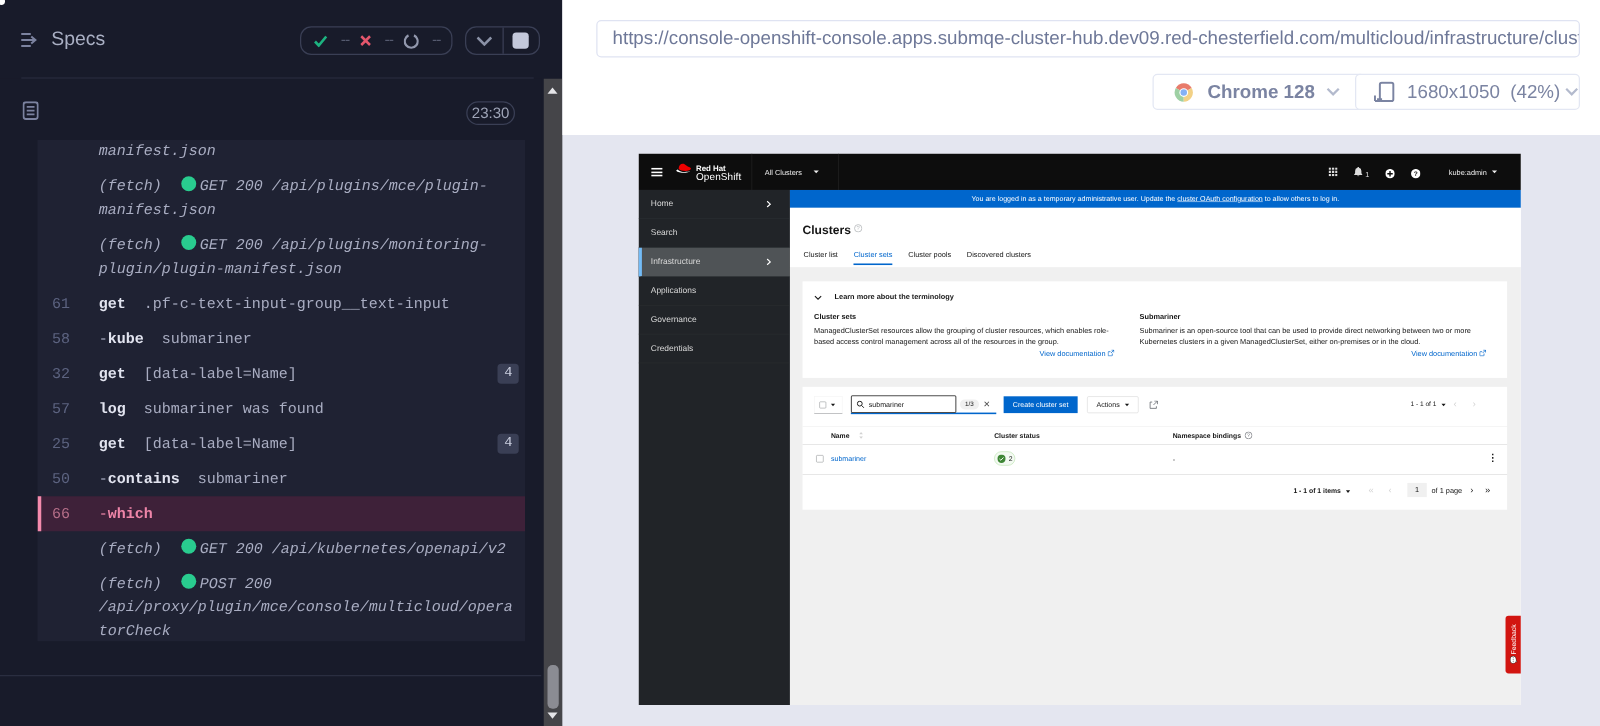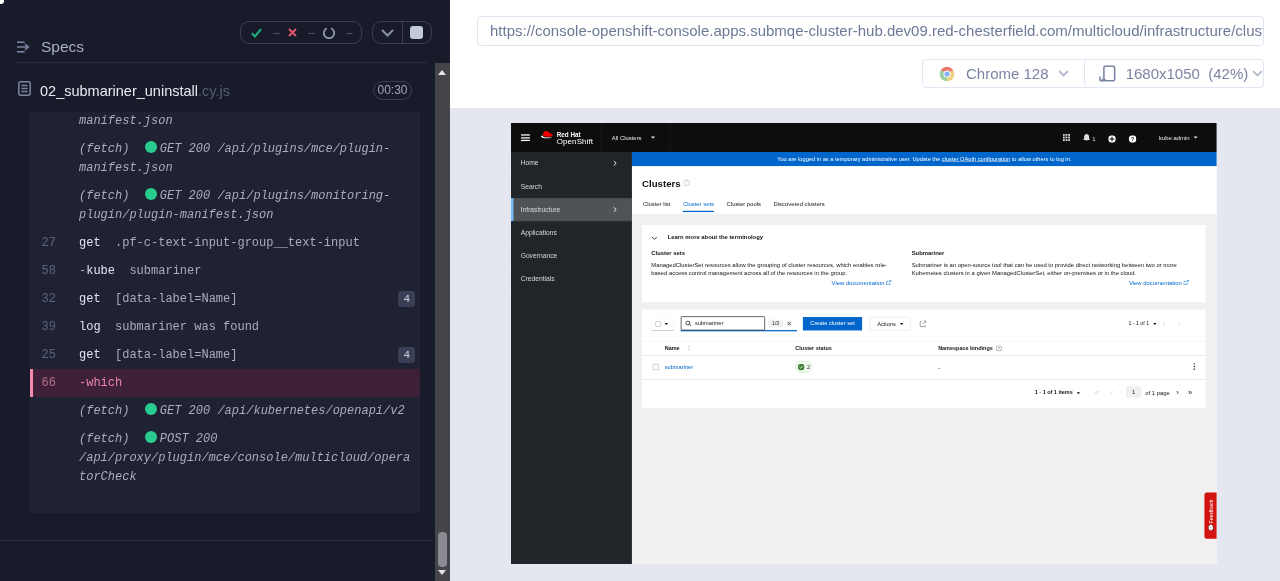--- a/index.html
+++ b/index.html
@@ -2,60 +2,60 @@
 <html><head>
 <meta charset="utf-8">
 <style>
 * { margin:0; padding:0; box-sizing:border-box; }
 html,body { width:1280px; height:581px; overflow:hidden; font-family:"Liberation Sans",sans-serif; }
 
 
 #left { position:absolute; left:0; top:0; width:450px; height:581px; background:#181b2a; overflow:hidden; }
 #corner { position:absolute; left:-2.5px; top:-2.5px; width:6px; height:6px; background:#fff; border-radius:50%; }
 
-#specs-h { position:absolute; left:16px; top:38px; color:#aab0c4; font-size:15.5px; display:flex; align-items:center; }
+#specs-h { position:absolute; left:16px; top:23px; color:#aab0c4; font-size:15.5px; display:flex; align-items:center; }
 #specs-h svg { margin-right:9px; }
 .pill { position:absolute; top:21px; height:23px; border:1px solid #3a3f55; border-radius:9px; display:flex; align-items:center; }
 #stats { left:240px; width:122px; justify-content:space-around; padding:0 5px; font-family:"Liberation Mono",monospace; font-size:11px; letter-spacing:-3.2px; color:#5d6378; }
 #btns { left:372px; width:60px; }
 #btns .half { flex:1; height:100%; display:flex; align-items:center; justify-content:center; }
 #btns .half:first-child { border-right:1px solid #3a3f55; }
 #hsep1 { position:absolute; left:17px; top:62px; width:410px; height:1px; background:#2a2e40; }
 #hsep2 { position:absolute; left:0px; top:540px; width:433px; height:1px; background:#2a2e40; }
 
 #specrow { position:absolute; left:0; top:63px; width:433px; height:49px; background:#181b2a; z-index:5; }
 #specrow .fico { position:absolute; left:18px; top:18px; }
 #spectitle { position:absolute; left:40px; top:20px; font-size:14.5px; color:#e8eaf3; }
 #spectitle .ext { color:#565c72; }
 #timepill { position:absolute; left:373px; top:18px; width:39px; height:19px; border:1px solid #3a3f55; border-radius:10px; color:#9fa5b8; font-size:12px; text-align:center; line-height:17px; }
 
 #cmdlist { position:absolute; left:30px; top:88px; width:390px; height:425px; background:#1f2233; overflow:hidden; z-index:1; }
 .crow { position:relative; padding:4.5px 8px 4.5px 49px; line-height:19px; font-family:"Liberation Mono",monospace; font-size:12px; color:#a9adc2; }
 .crow .num { position:absolute; left:0; top:4.5px; width:26px; text-align:right; color:#5c6380; line-height:19px; }
-.crow .cmd { color:#e2e4f0; font-weight:normal; }
+.crow .cmd { color:#e2e4f0; font-weight:bold; }
 .crow.fetch { font-style:italic; }
 .dot { display:inline-block; width:12px; height:12px; border-radius:50%; background:#29cc8f; margin:0 3px 0 1px; position:relative; top:1px; }
 .badge { position:absolute; right:5px; top:6px; background:#3a3f55; color:#ccd0e0; border-radius:3px; font-size:11px; line-height:16px; padding:0 5px; font-style:normal; }
 .crow.hl { background:#3e2139; border-left:3px solid #f48bad; padding-left:46px; }
 .crow.hl .num { color:#b56e88; left:-3px; }
 .crow.hl .cmd { color:#ee85a8; }
 .crow.hl .dash { color:#ee85a8; }
 
 #sbar { position:absolute; left:435px; top:63px; width:15px; height:518px; background:#454549; }
 #sbar .thumb { position:absolute; left:3px; top:469px; width:9px; height:35px; background:#8b8c93; border-radius:4px; }
 .arr { position:absolute; left:3px; width:0; height:0; border-left:4.5px solid transparent; border-right:4.5px solid transparent; }
 .arr.up { top:7px; border-bottom:5px solid #e5e5e8; }
 .arr.dn { bottom:6px; border-top:5px solid #e5e5e8; }
 
 
 #right { position:absolute; left:450px; top:0; width:830px; height:581px; background:#e4e6f0; }
 #topbar { position:absolute; left:0; top:0; width:830px; height:108px; background:#fff; }
 #urlbar { position:absolute; left:27px; top:16px; width:787px; height:30px; border:1px solid #dfe3f2; border-radius:4px; color:#6e7898; font-size:15px; line-height:28px; padding:0 2px 0 12px; white-space:nowrap; overflow:hidden; }
 .sel { position:absolute; top:59px; height:29px; border:1px solid #e3e7f3; border-radius:4px; background:#fff; display:flex; align-items:center; color:#7b84a2; font-size:15px; }
-#sel-browser { left:472px; width:170px; }
+#sel-browser { left:472px; width:170px;font-weight:bold; }
 #sel-size { left:634px; width:180px;align-items:center; }
 .chev { width:0; height:0; border-left:5px solid transparent; border-right:5px solid transparent; border-top:5px solid #b9c0d4; margin-left:8px; }
 
 
 #aut { position:absolute; left:511px; top:123px; width:1680px; height:1050px; background:#fff; transform:scale(0.42); transform-origin:0 0; font-family:"Liberation Sans",sans-serif; }
 #mast { position:absolute; left:0; top:0; width:1680px; height:69px; background:#0d0d0d; color:#fff; }
 #mast .vsep { position:absolute; top:0; width:1px; height:69px; background:#2a2a2a; }
 #side { position:absolute; left:0; top:69px; width:288px; height:981px; background:#212428; }
 .nav-item { position:relative; height:55px; line-height:54px; padding-left:23px; color:#d8d8d8; font-size:16px; border-bottom:1px solid #2d3034; }
 .nav-item.nsel { background:#4f5356; border-left:6px solid #73bcf7; padding-left:17px; }
@@ -109,32 +109,32 @@
       </div>
     </div>
   <div id="hsep1"></div>
   <div id="specrow">
     <svg class="fico" width="13" height="15" viewBox="0 0 13 15">
         <rect x="0.8" y="0.8" width="11.4" height="13.4" rx="2" fill="none" stroke="#7c83a0" stroke-width="1.5"></rect>
         <g stroke="#7c83a0" stroke-width="1.3">
           <path d="M3.4 4.5h6.2M3.4 7.5h6.2M3.4 10.5h6.2"></path>
         </g>
       </svg>
-    <div id="spectitle">02_submariner_uninstall<span class="ext">.cy.js</span></div>
-    <div id="timepill">00:30</div>
+    <div id="timepill">23:30</div>
   </div>
   <div id="cmdlist">
     <div class="crow fetch">(fetch)&nbsp;&nbsp;<span class="dot"></span>GET 200 /api/plugins/acm/plugin-<br>manifest.json</div>
     <div class="crow fetch">(fetch)&nbsp;&nbsp;<span class="dot"></span>GET 200 /api/plugins/mce/plugin-<br>manifest.json</div>
     <div class="crow fetch">(fetch)&nbsp;&nbsp;<span class="dot"></span>GET 200 /api/plugins/monitoring-<br>plugin/plugin-manifest.json</div>
-    <div class="crow"><span class="num">27</span><span class="cmd">get</span>&nbsp;&nbsp;.pf-c-text-input-group__text-input</div>
+    <div class="crow"><span class="num">61</span><span class="cmd">get</span>&nbsp;&nbsp;.pf-c-text-input-group__text-input</div>
     <div class="crow"><span class="num">58</span>-<span class="cmd">kube</span>&nbsp;&nbsp;submariner</div>
     <div class="crow"><span class="num">32</span><span class="cmd">get</span>&nbsp;&nbsp;[data-label=Name]<span class="badge">4</span></div>
-    <div class="crow"><span class="num">39</span><span class="cmd">log</span>&nbsp;&nbsp;submariner was found</div>
+    <div class="crow"><span class="num">57</span><span class="cmd">log</span>&nbsp;&nbsp;submariner was found</div>
     <div class="crow"><span class="num">25</span><span class="cmd">get</span>&nbsp;&nbsp;[data-label=Name]<span class="badge">4</span></div>
+    <div class="crow"><span class="num">50</span>-<span class="cmd">contains</span>&nbsp;&nbsp;submariner</div>
     <div class="crow hl"><span class="num">66</span><span class="dash">-</span><span class="cmd">which</span></div>
     <div class="crow fetch">(fetch)&nbsp;&nbsp;<span class="dot"></span>GET 200 /api/kubernetes/openapi/v2</div>
     <div class="crow fetch">(fetch)&nbsp;&nbsp;<span class="dot"></span>POST 200<br>/api/proxy/plugin/mce/console/multicloud/opera<br>torCheck</div>
   </div>
   <div id="hsep2"></div>
   <div id="sbar">
       <div class="arr up"></div>
       <div class="thumb"></div>
       <div class="arr dn"></div>
     </div>

